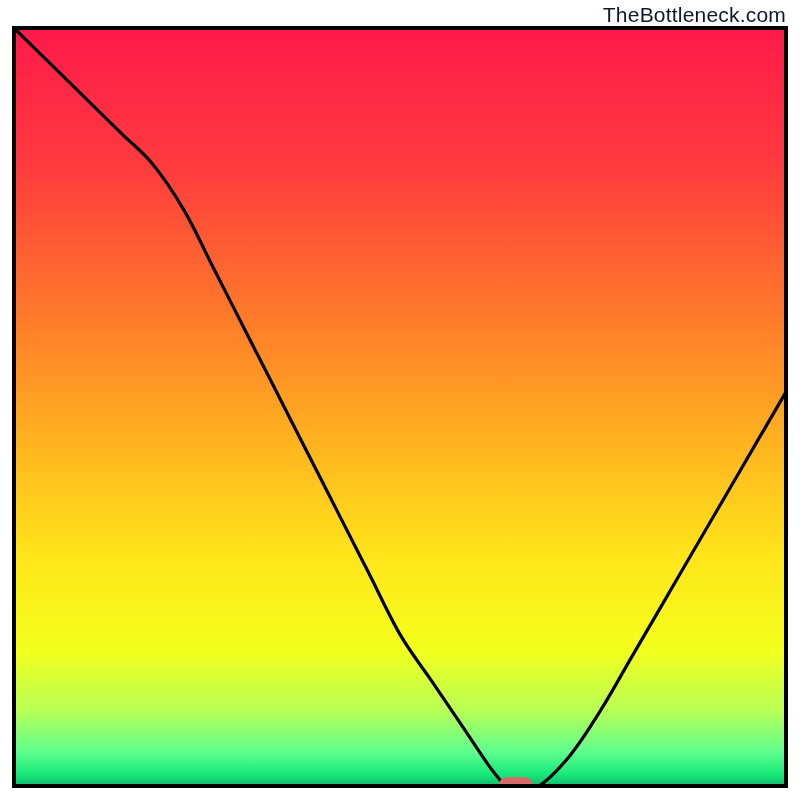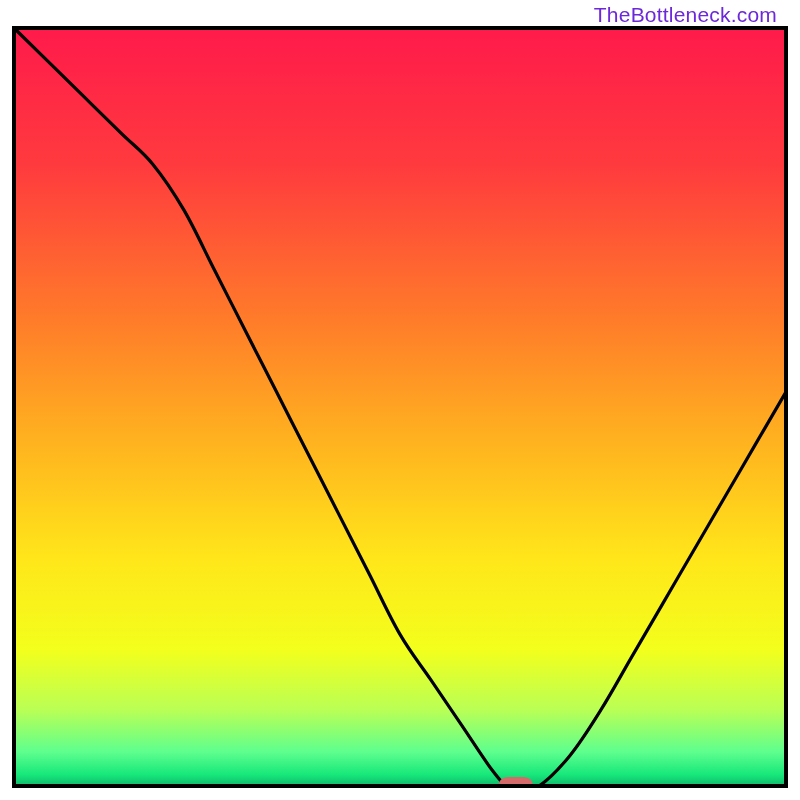--- a/index.html
+++ b/index.html
@@ -14,23 +14,23 @@
     position: absolute;
     left: 12px;
     top: 26px;
     width: 776px;
     height: 762px;
     box-sizing: border-box;
   }
   .watermark {
     position: absolute;
     top: 3px;
-    right: 23px;
+    right: 14px;
     font-size: 21px;
-    color: #6d28d9;
+    color: #0f172a;
     font-weight: 500;
     letter-spacing: 0.2px;
   }
   svg { display: block; }
 </style>
 </head>
 <body>
 
 <div class="watermark">TheBottleneck.com</div>
 

